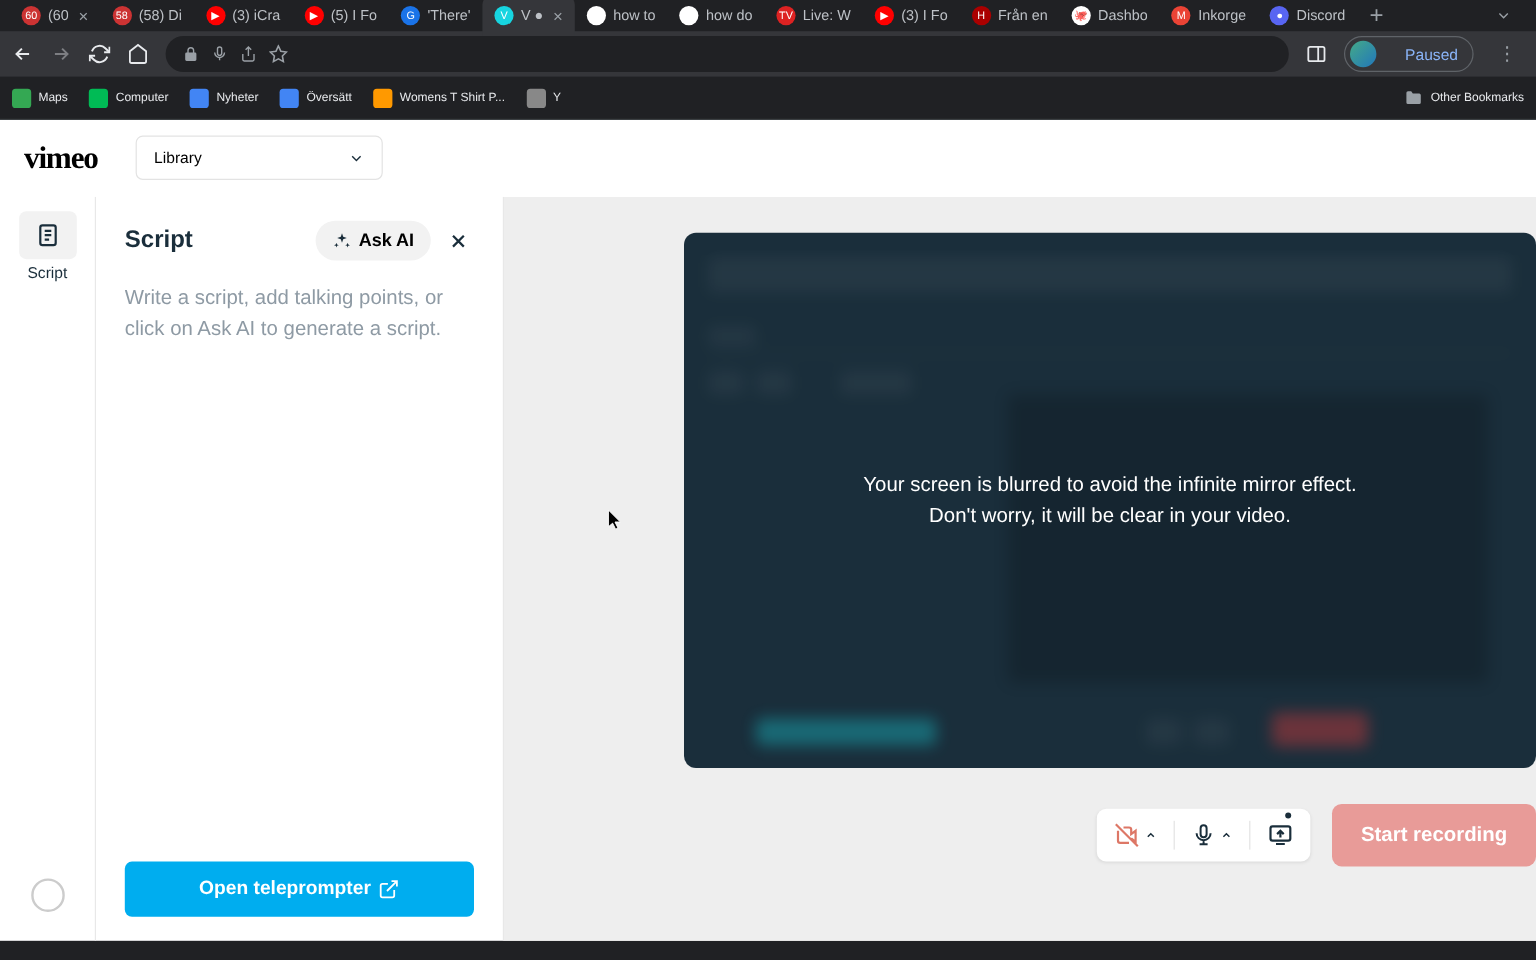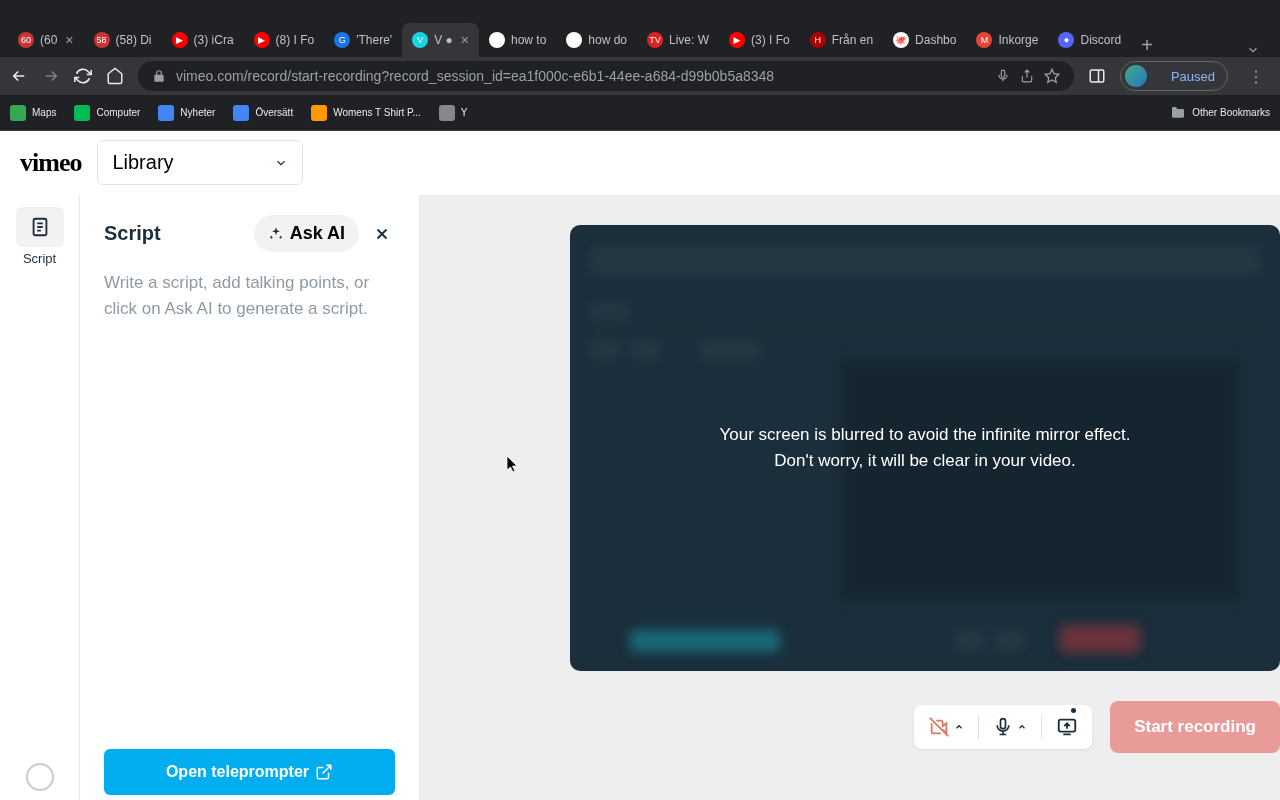--- a/index.html
+++ b/index.html
@@ -1,20 +1,20 @@
 <!DOCTYPE html>
 <html><head>
 <meta charset="utf-8">
 <style>
 * { margin: 0; padding: 0; box-sizing: border-box; font-family: -apple-system, BlinkMacSystemFont, "Segoe UI", Helvetica, Arial, sans-serif; }
 body { width: 1280px; height: 800px; background: #202124; overflow: hidden; }
 
 
 .browser-chrome { background: #202124; }
-.tab-strip { display: flex; align-items: flex-end; height: 57px; padding: 0 8px; gap: 0; }
+.tab-strip { display: flex; align-items: center; height: 26px; padding: 0 8px; gap: 0; }
 .tab { display: flex; align-items: center; gap: 6px; padding: 0 10px; height: 34px; color: #bdc1c6; font-size: 12px; border-radius: 8px 8px 0 0; max-width: 84px; min-width: 40px; overflow: hidden; white-space: nowrap; cursor: pointer; }
 .tab.active { background: #35363a; }
 .tab .favicon { width: 16px; height: 16px; border-radius: 50%; flex-shrink: 0; display: flex; align-items: center; justify-content: center; font-size: 9px; }
 .tab .tab-title { overflow: hidden; text-overflow: ellipsis; }
 .tab .tab-close { color: #9aa0a6; font-size: 14px; flex-shrink:0; margin-left:2px; }
 .new-tab-btn { color: #9aa0a6; font-size: 20px; padding: 0 10px; cursor: pointer; }
 .tab-dropdown { color: #9aa0a6; margin-left: auto; padding: 0 12px; cursor:pointer; }
 
 .toolbar { display: flex; align-items: center; height: 38px; padding: 0 10px; gap: 14px; background: #35363a; }
 .nav-icon { color: #9aa0a6; cursor: pointer; display:flex; align-items:center; }
@@ -25,41 +25,41 @@
 .profile-avatar { width: 22px; height: 22px; border-radius: 50%; background: linear-gradient(135deg,#4a8,#27b); }
 .menu-dots { color: #9aa0a6; padding: 0 6px; cursor:pointer; }
 
 .bookmarks-bar { display: flex; align-items: center; height: 36px; padding: 0 10px; gap: 18px; background: #202124; border-bottom: 1px solid #3c4043; }
 .bookmark { display: flex; align-items: center; gap: 6px; color: #e8eaed; font-size: 10px; cursor: pointer; }
 .bookmark .bm-icon { width: 16px; height: 16px; border-radius: 3px; display:flex; align-items:center; justify-content:center; font-size:10px; }
 .bookmarks-right { margin-left: auto; }
 
 
 .page { background: #fff; height: calc(800px - 116px); display: flex; flex-direction: column; }
-.app-header { display: flex; align-items: center; height: 64px; padding: 0 20px; gap: 16px; border-bottom: 1px solid transparent; }
+.app-header { display: flex; align-items: center; height: 64px; padding: 0 20px; gap: 32px; border-bottom: 1px solid transparent; }
 .logo { font-family: Georgia, serif; font-weight: bold; font-size: 26px; letter-spacing: -1px; cursor:pointer; }
-.library-dd { display: flex; align-items: center; justify-content: space-between; border: 1px solid #e3e3e3; border-radius: 6px; padding: 10px 14px; width: 206px; cursor: pointer; font-size: 20px; }
+.library-dd { display: flex; align-items: center; justify-content: space-between; border: 1px solid #e3e3e3; border-radius: 6px; padding: 10px 14px; width: 206px; cursor: pointer; font-size: 13px; }
 .header-right { margin-left: auto; display: flex; align-items: center; gap: 18px; }
 .install-btn { background: #f0f0f0; border-radius: 6px; padding: 12px 18px; font-size: 15px; font-weight: 600; cursor: pointer; }
 .search-icon-hdr { cursor: pointer; }
 .header-divider { width: 1px; height: 28px; background: #e3e3e3; }
 .user-avatar { width: 30px; height: 30px; border-radius: 50%; background: linear-gradient(135deg,#7a5,#579); cursor:pointer; }
 
 .app-body { flex: 1; display: flex; overflow: hidden; }
 
 .side-rail { width: 80px; border-right: 1px solid #e8e8e8; padding-top: 12px; display:flex; flex-direction:column; align-items:center; }
 .rail-item { display: flex; flex-direction: column; align-items: center; gap: 4px; cursor: pointer; }
 .rail-icon-box { width: 48px; height: 40px; background: #f2f2f2; border-radius: 6px; display: flex; align-items: center; justify-content: center; }
 .rail-label { font-size: 13px; color: #1a2e3b; }
 .rail-bottom { margin-top: auto; margin-bottom: 24px; width:28px; height:28px; border:2px solid #ccc; border-radius:50%; }
 
 .script-panel { width: 340px; border-right: 1px solid #e8e8e8; display: flex; flex-direction: column; padding: 20px 24px; }
 .script-header { display: flex; align-items: center; gap: 10px; margin-bottom: 18px; }
 .script-title { font-size: 20px; font-weight: 700; color: #1a2e3b; }
-.ask-ai-btn { margin-left: auto; display: flex; align-items: center; gap: 6px; background: #f2f2f2; border-radius: 20px; padding: 8px 14px; font-size: 18px; font-weight: 600; cursor: pointer; }
+.ask-ai-btn { margin-left: auto; display: flex; align-items: center; gap: 6px; background: #f2f2f2; border-radius: 20px; padding: 8px 14px; font-size: 15px; font-weight: 600; cursor: pointer; }
 .close-panel { cursor: pointer; padding: 4px; }
 .script-textarea { flex: 1; border: none; resize: none; font-size: 17px; color: #1a2e3b; outline: none; line-height: 1.5; font-family:inherit; }
 .script-textarea::placeholder { color: #8e9aa4; }
 .teleprompter-btn { background: #00adef; color: #fff; border-radius: 6px; padding: 14px; font-size: 16px; font-weight: 600; display: flex; align-items: center; justify-content: center; gap: 6px; cursor: pointer; }
 
 .preview-area { flex: 1; background: #eeeeee; display: flex; flex-direction: column; align-items: flex-end; padding: 30px 0 20px; position:relative; }
 .preview-box { width: 710px; height: 446px; background: #1a2e3b; border-radius: 10px; position: relative; overflow:hidden; display:flex; align-items:center; justify-content:center; }
 .preview-blur-content { position:absolute; inset:0; filter: blur(6px); opacity:0.6; }
 .blur-row { position:absolute; background: rgba(255,255,255,0.08); border-radius:4px; }
 .preview-text { position: relative; text-align: center; color: #fff; font-size: 17px; line-height: 1.55; z-index:2; }
@@ -88,21 +88,21 @@
       <div class="tab">
         <div class="favicon" style="background: rgb(204, 51, 51); color: rgb(255, 255, 255);">58</div>
         <span class="tab-title">(58) Di</span>
       </div>
       <div class="tab">
         <div class="favicon" style="background: rgb(255, 0, 0); color: rgb(255, 255, 255);">▶</div>
         <span class="tab-title">(3) iCra</span>
       </div>
       <div class="tab">
         <div class="favicon" style="background: rgb(255, 0, 0); color: rgb(255, 255, 255);">▶</div>
-        <span class="tab-title">(8) I Fo</span>
+        <span class="tab-title">(5) I Fo</span>
       </div>
       <div class="tab">
         <div class="favicon" style="background: rgb(26, 115, 232); color: rgb(255, 255, 255);">G</div>
         <span class="tab-title">'There'</span>
       </div>
       <div class="tab active">
         <div class="favicon" style="background: rgb(23, 213, 224); color: rgb(255, 255, 255);">V</div>
         <span class="tab-title">V ● </span>
         <span class="tab-close">×</span>
       </div>
@@ -165,21 +165,20 @@
       </span>
     <span class="nav-icon">
         <svg width="18" height="18" viewBox="0 0 24 24" fill="none" stroke="#e8eaed" stroke-width="2">
           <path d="M3 9l9-7 9 7v11a2 2 0 01-2 2H5a2 2 0 01-2-2z"></path>
         </svg>
       </span>
     <div class="url-bar">
       <svg width="14" height="14" viewBox="0 0 24 24" fill="#9aa0a6">
           <path d="M12 2a5 5 0 00-5 5v3H6a2 2 0 00-2 2v8a2 2 0 002 2h12a2 2 0 002-2v-8a2 2 0 00-2-2h-1V7a5 5 0 00-5-5zm-3 5a3 3 0 016 0v3H9V7z"></path>
         </svg>
-      <span class="url-text">vimeo.com/record/start-recording?record_session_id=ea1f000c-e6b1-44ee-a684-d99b0b5a8348</span>
       <svg width="14" height="14" viewBox="0 0 24 24" fill="none" stroke="#9aa0a6" stroke-width="2">
           <rect x="9" y="2" width="6" height="12" rx="3"></rect>
           <path d="M5 10a7 7 0 0014 0M12 17v4"></path>
         </svg>
       <svg width="14" height="14" viewBox="0 0 24 24" fill="none" stroke="#9aa0a6" stroke-width="2">
           <path d="M4 12v8a2 2 0 002 2h12a2 2 0 002-2v-8M16 6l-4-4-4 4M12 2v13"></path>
         </svg>
       <svg width="16" height="16" viewBox="0 0 24 24" fill="none" stroke="#9aa0a6" stroke-width="2">
           <path d="M12 2l3 6.5 7 1-5 5 1.2 7L12 18l-6.2 3.5L7 14.5 2 9.5l7-1z"></path>
         </svg>

